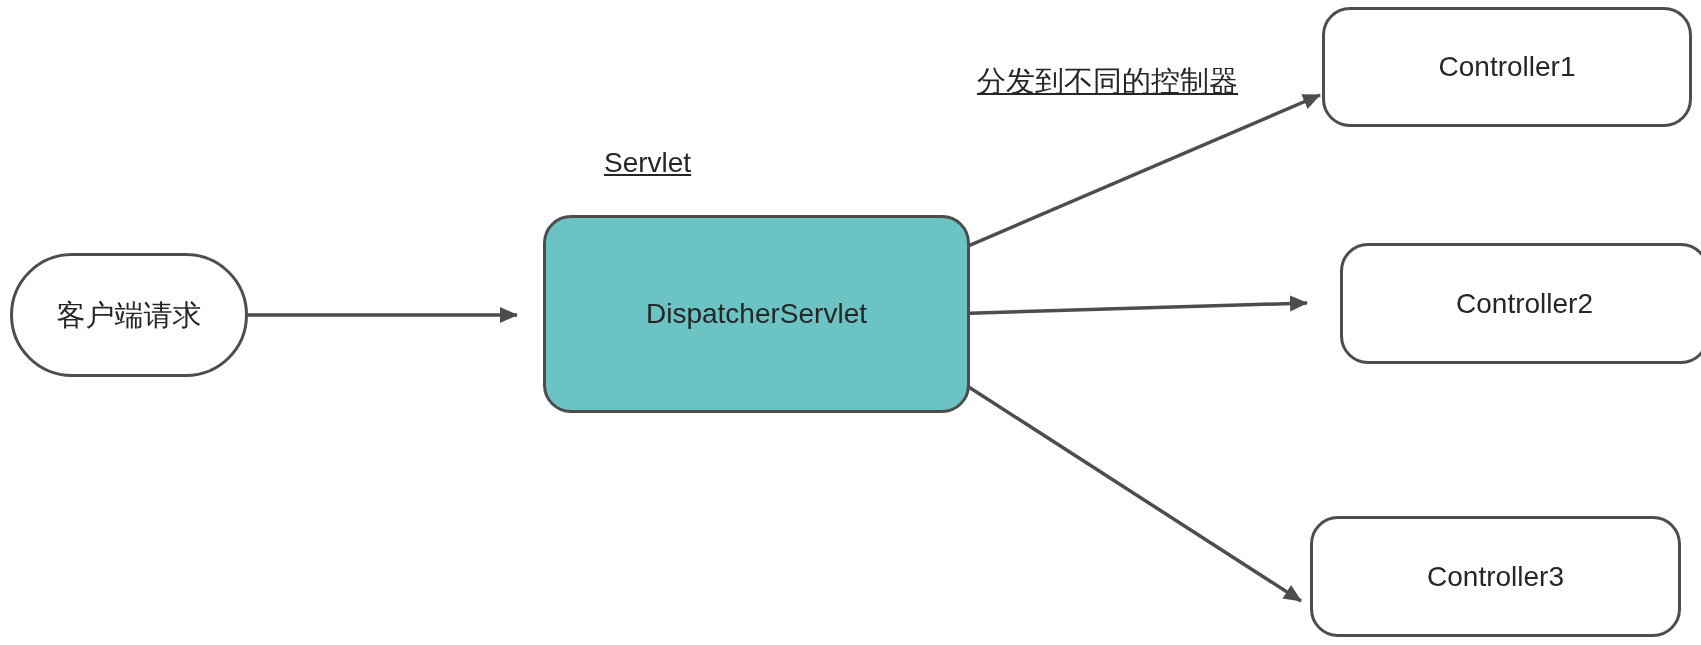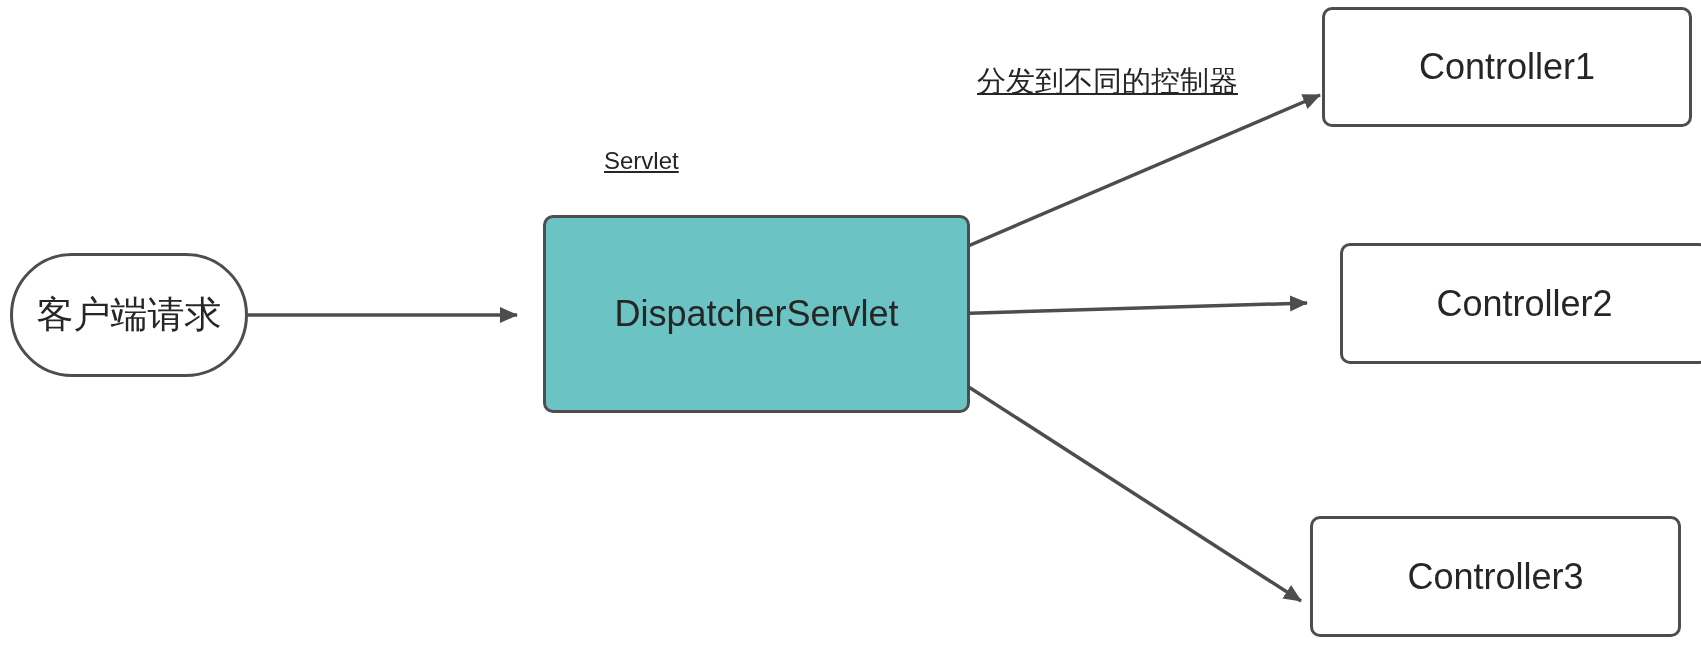--- a/index.html
+++ b/index.html
@@ -27,50 +27,50 @@
     stroke-width: 3.5;
   }
   .node {
     position: absolute;
     display: flex;
     align-items: center;
     justify-content: center;
     box-sizing: border-box;
     border: 3.5px solid var(--stroke, #4d4d4d);
     background: var(--node-fill, #ffffff);
-    border-radius: 10px;
-    font-size: 36px;
+    border-radius: 28px;
+    font-size: 28px;
     color: var(--text, #262626);
     text-align: center;
     line-height: 1.2;
   }
   .node-client {
     left: 10px; top: 253px;
     width: 238px; height: 124px;
     border-radius: 70px;
-    font-size: 37px;
+    font-size: 29px;
   }
   .node-dispatcher {
     left: 519px; top: 215px;
     width: 427px; height: 198px;
     background: var(--accent, #6cc3c4);
     margin-left: 24px;
   }
   .node-controller1 { left: 1322px; top: 7px;   width: 370px; height: 120px; }
   .node-controller2 { left: 1340px; top: 243px; width: 369px; height: 121px; }
   .node-controller3 { left: 1310px; top: 516px; width: 371px; height: 121px; }
   .float-label {
     position: absolute;
     white-space: nowrap;
     color: var(--text, #262626);
     text-decoration: underline;
   }
   .label-servlet {
     left: 604px; top: 147px;
-    font-size: 24px;
+    font-size: 28px;
   }
   .label-dispatch-note {
     left: 977px; top: 62px;
     font-size: 29px;
   }
 </style>
 </head>
 <body>
 
 <div class="canvas">

